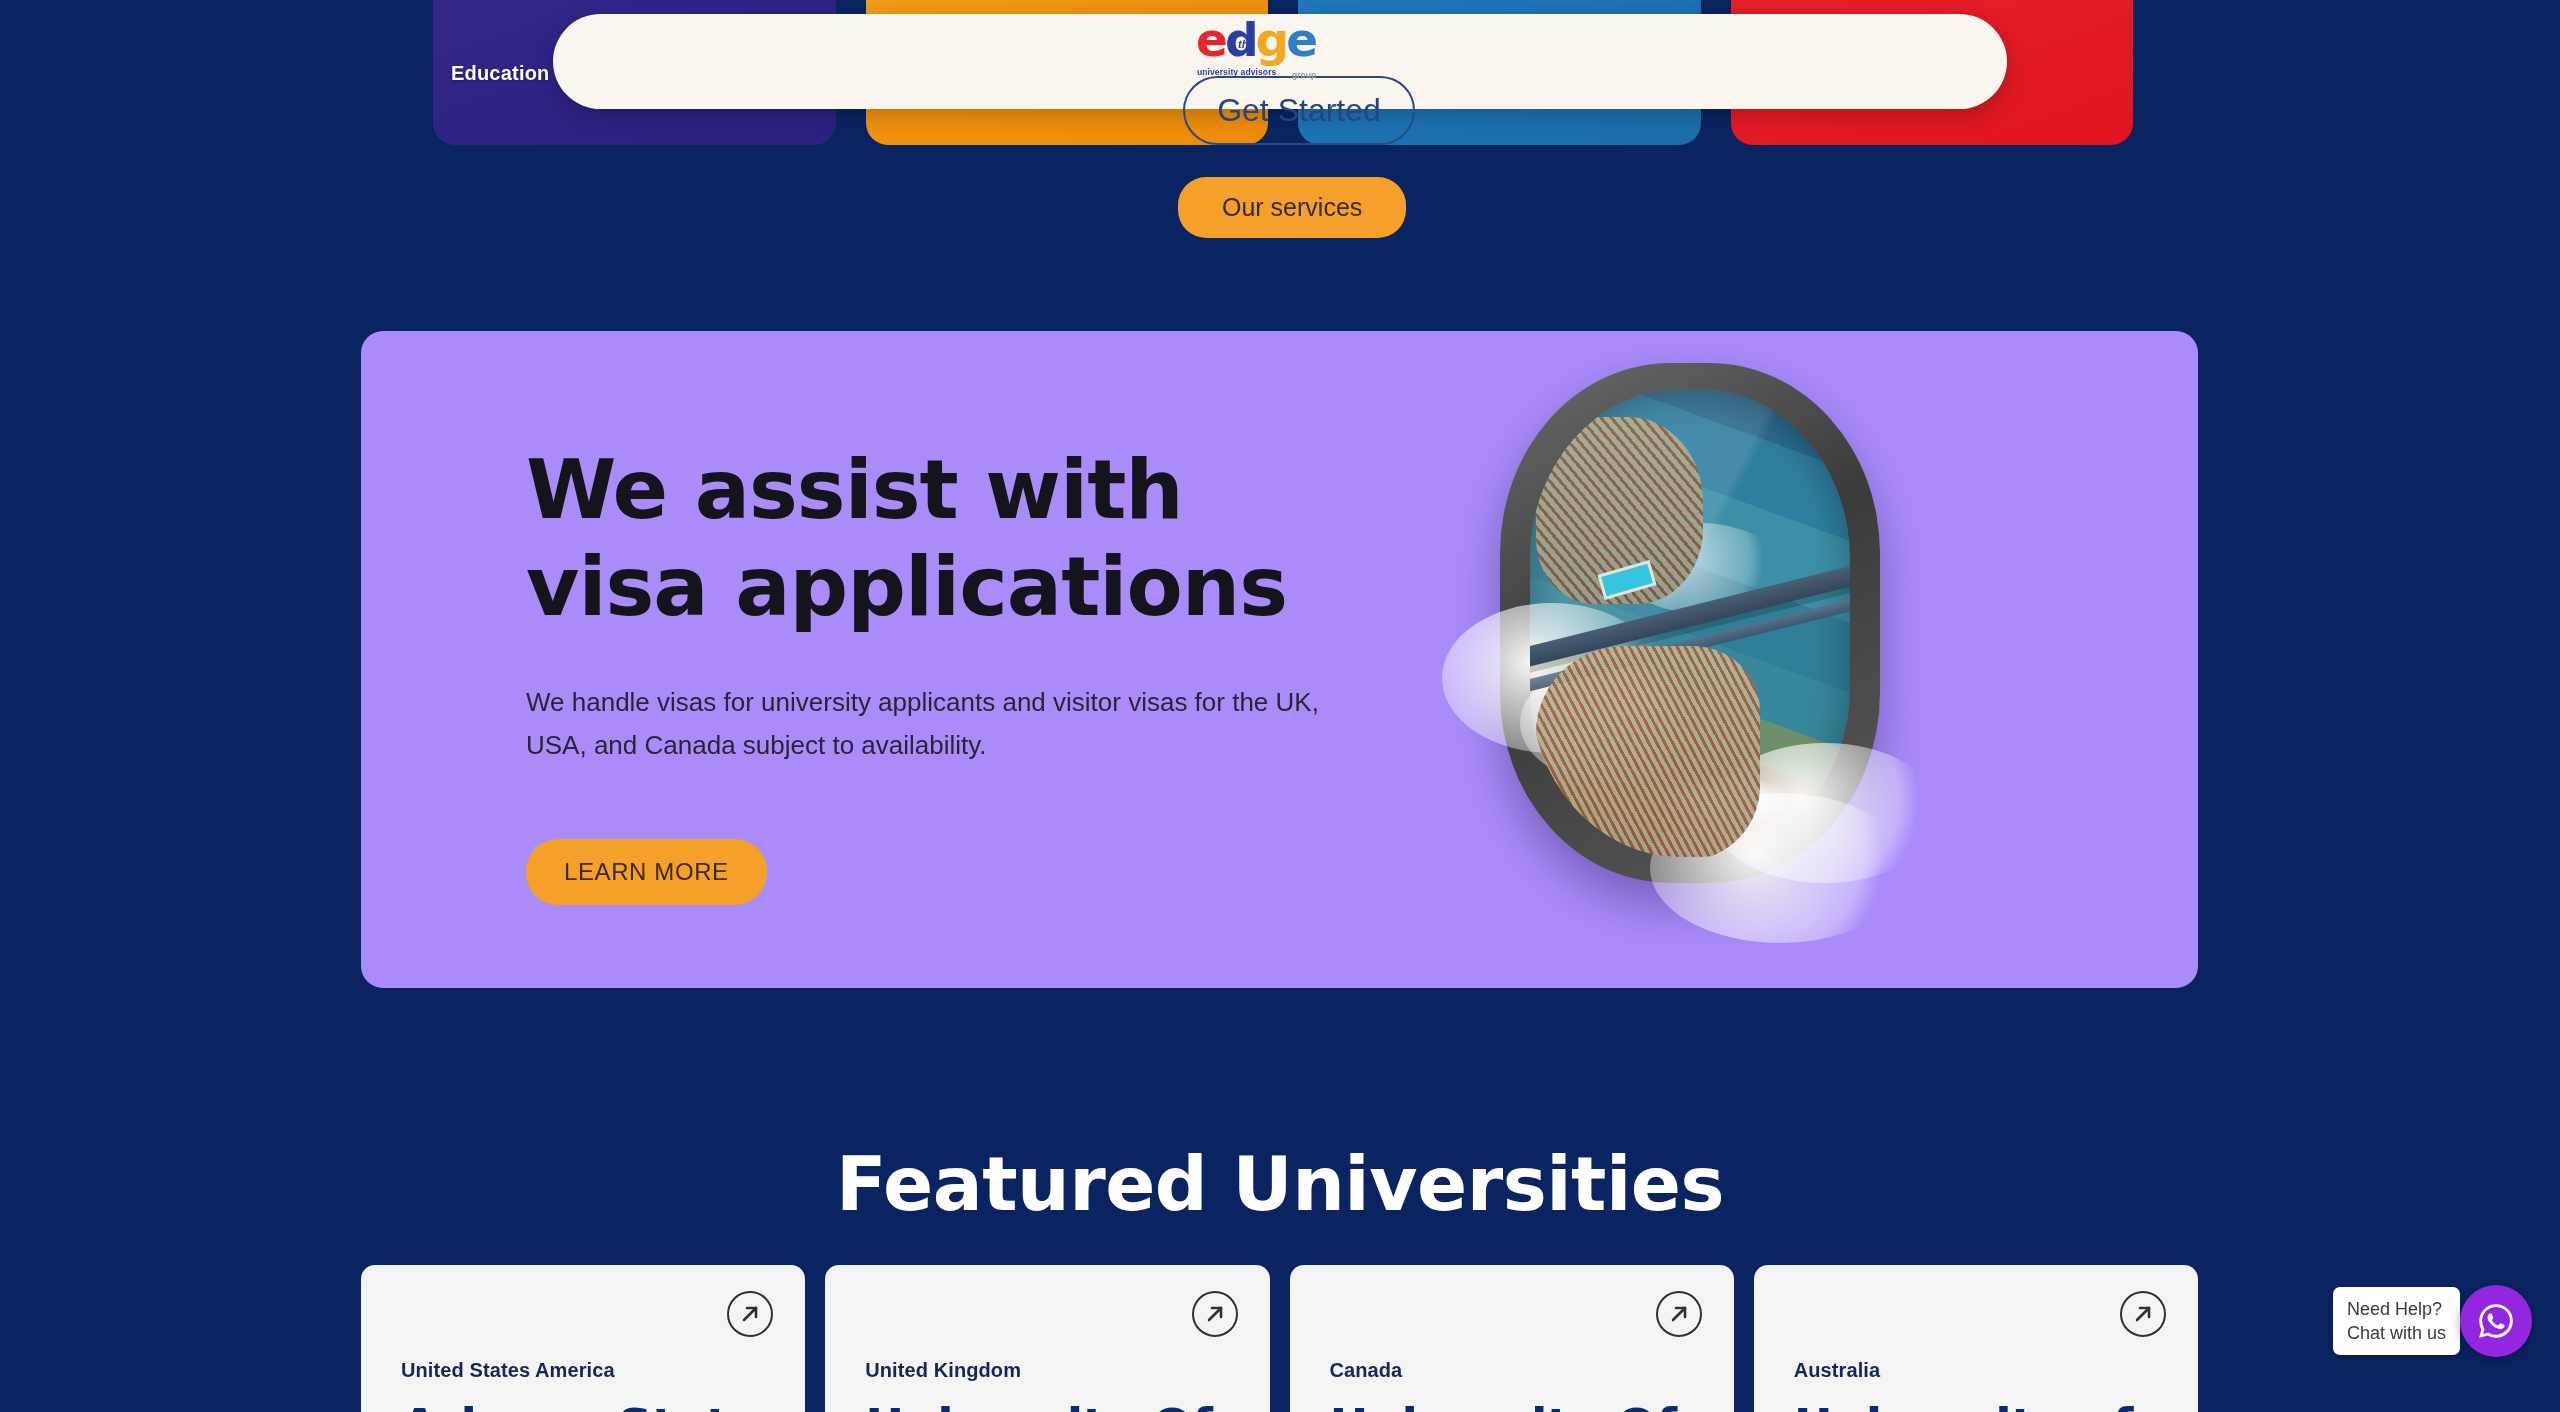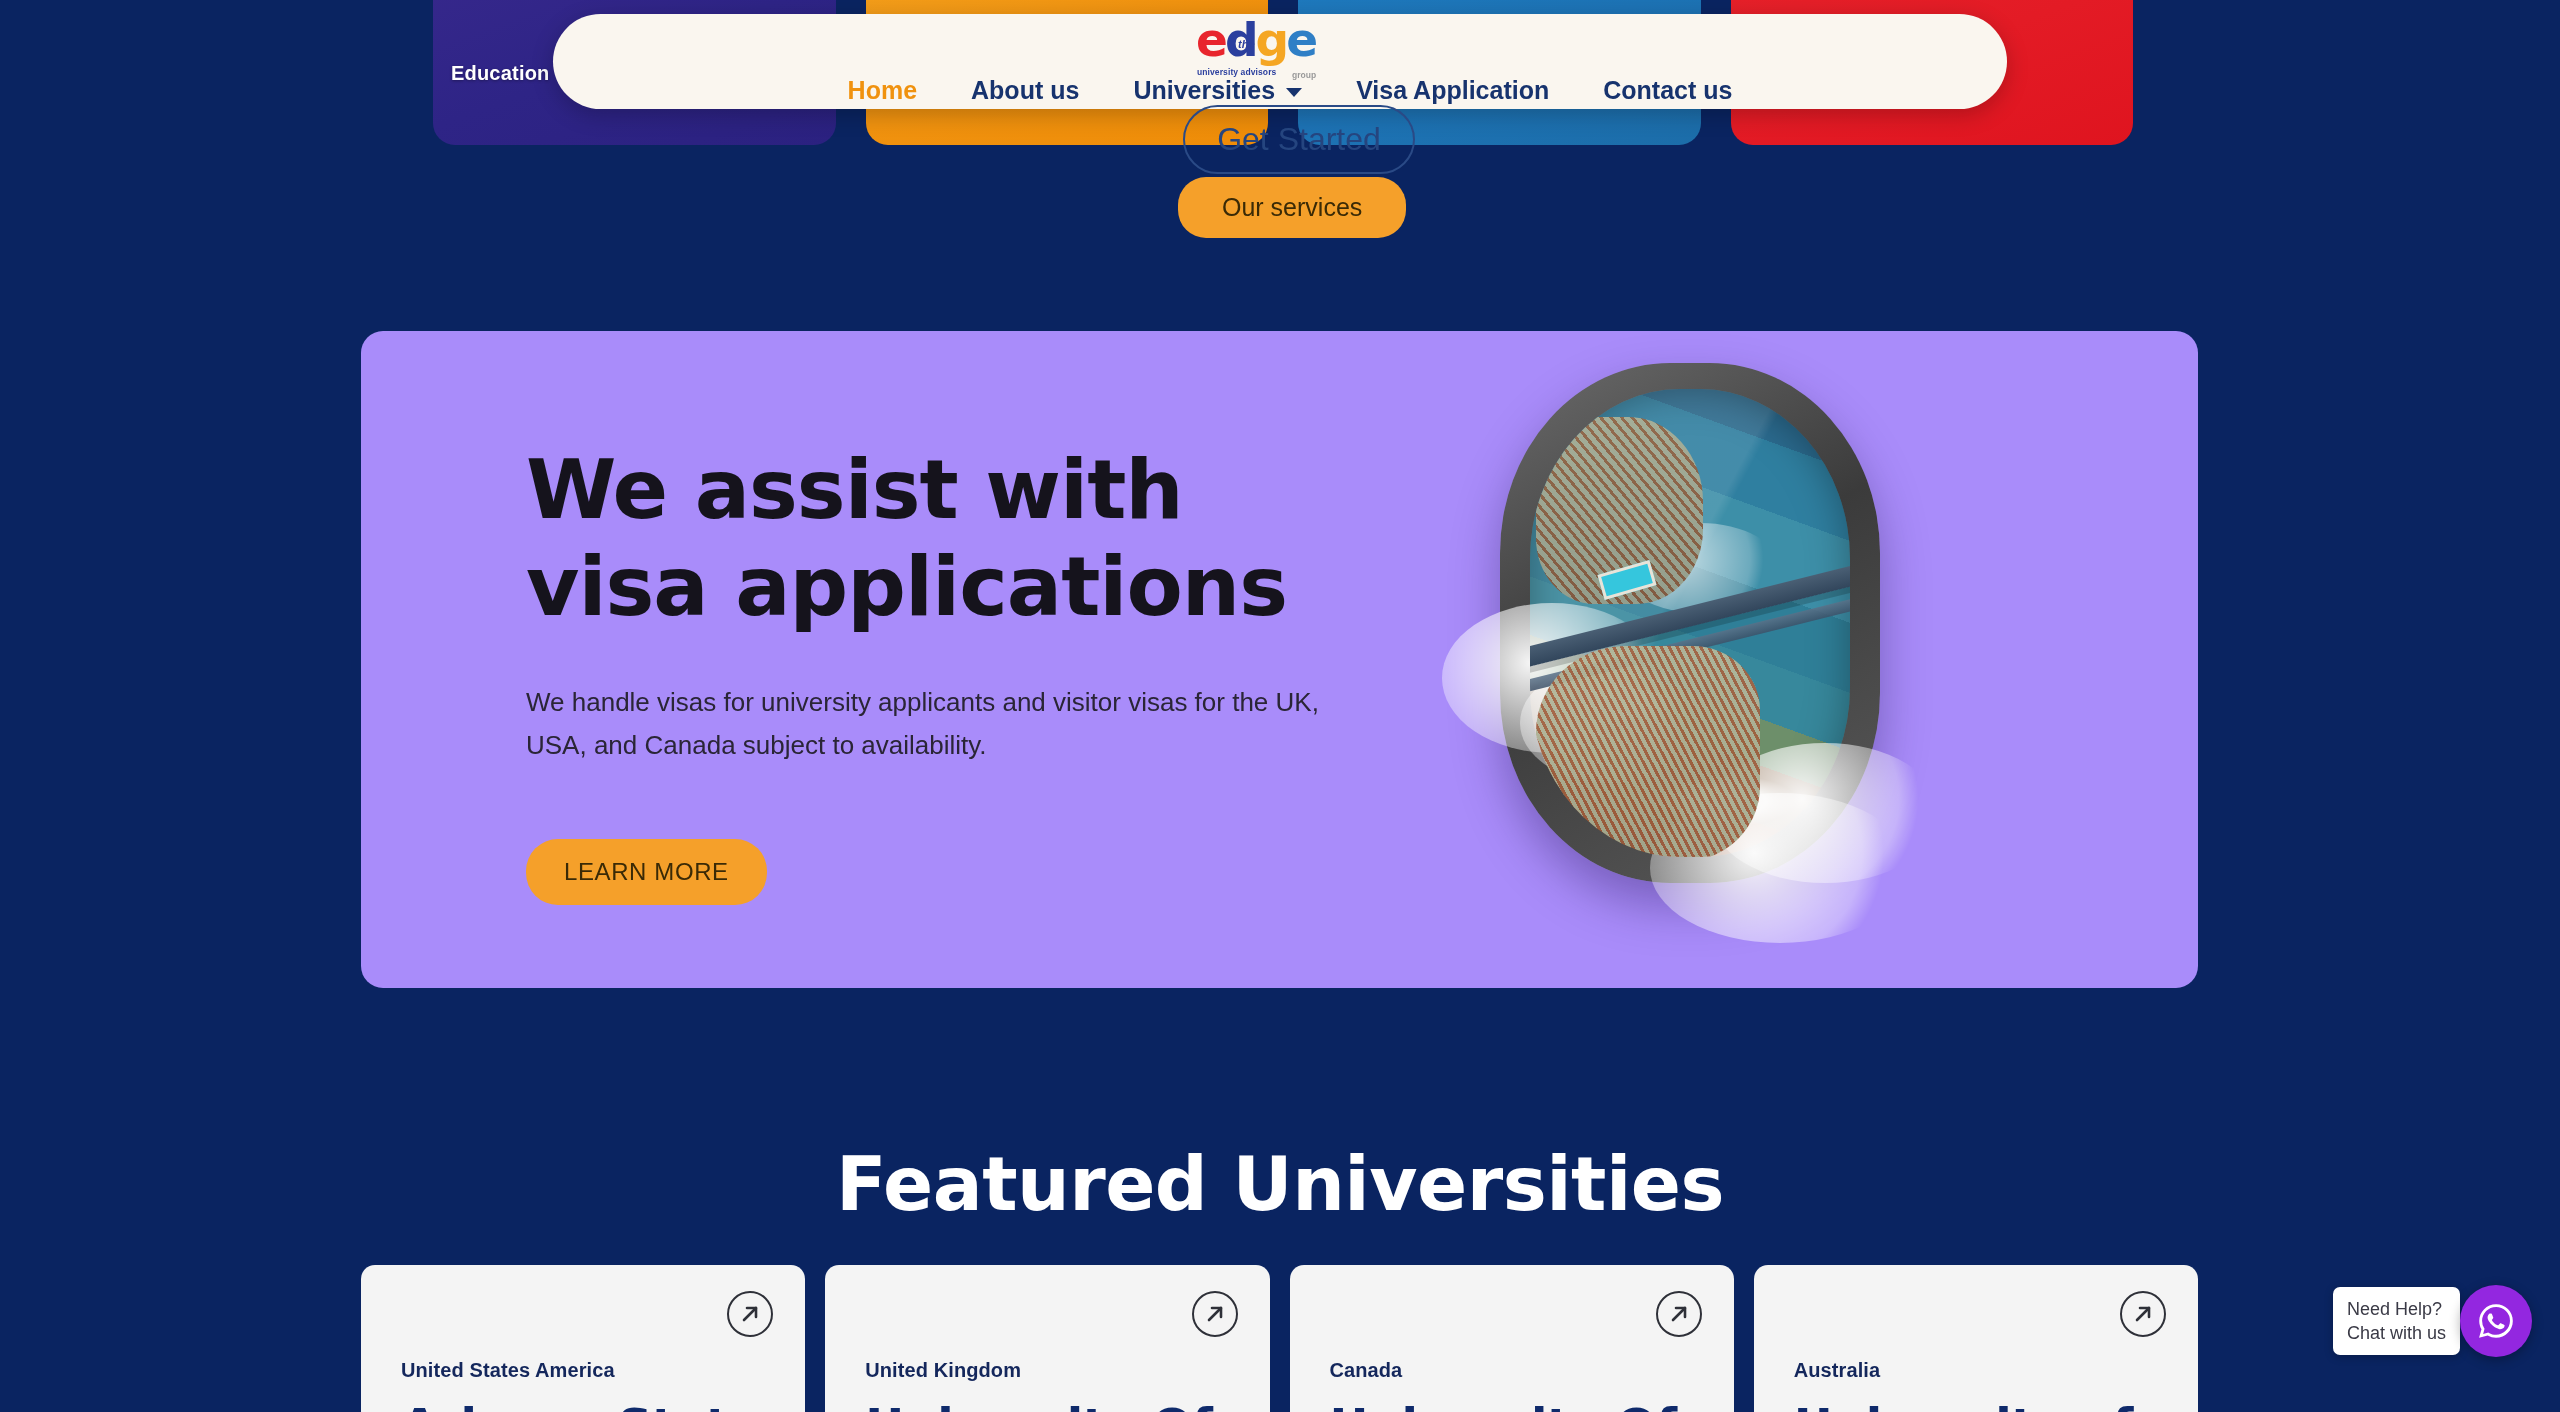--- a/index.html
+++ b/index.html
@@ -405,38 +405,20 @@
   </div>
 
   <div class="navbar">
     <div class="logo">
       <div class="word"><span class="l1">e</span><span class="l2">d</span><span class="l3">g</span><span class="l4">e</span></div>
       <div class="the">the</div>
       <div class="tag">university advisors</div>
       <div class="tag2">group</div>
     </div>
 
-    <div class="nav-links">
-      <a class="nav-link active" href="#">
-          <span>Home</span>
-        </a>
-      <a class="nav-link" href="#">
-          <span>About us</span>
-        </a>
-      <a class="nav-link" href="#">
-          <span>Universities</span>
-          <span class="caret"></span>
-        </a>
-      <a class="nav-link" href="#">
-          <span>Visa Application</span>
-        </a>
-      <a class="nav-link" href="#">
-          <span>Contact us</span>
-        </a>
-    </div>
 
     <button class="get-started">Get Started</button>
   </div>
 
   <button class="our-services">Our services</button>
 
   <div class="visa-panel">
     <div class="visa-copy">
       <div class="visa-title">
         <div>We assist with</div>

